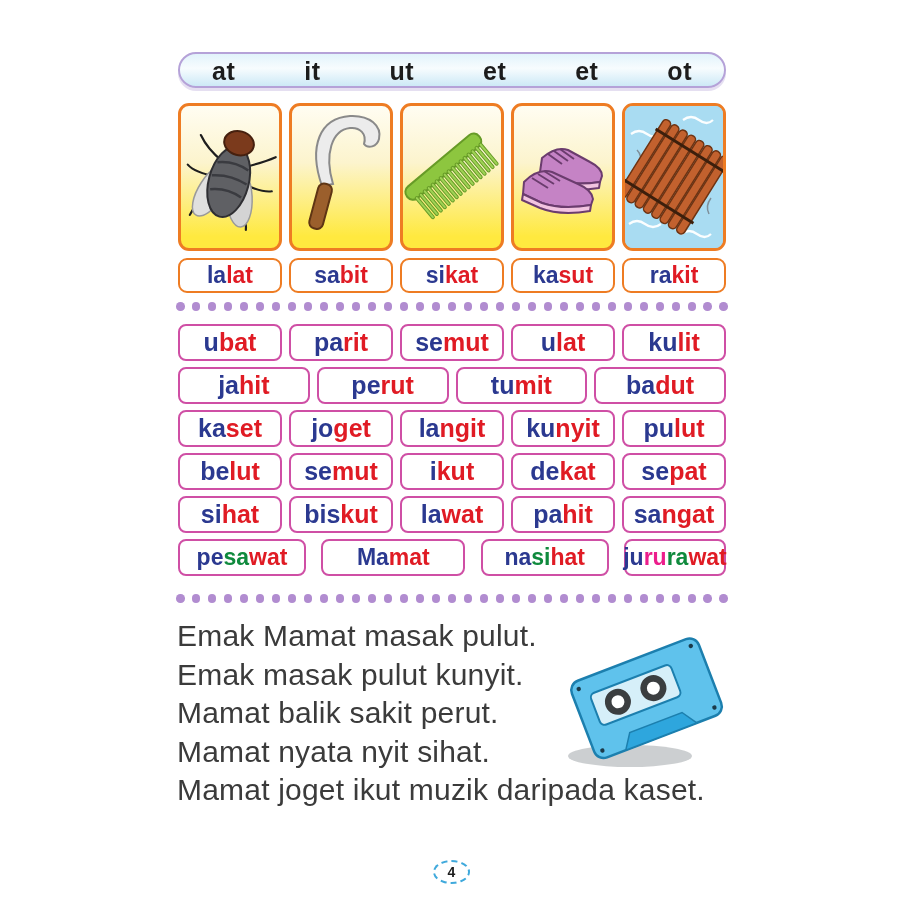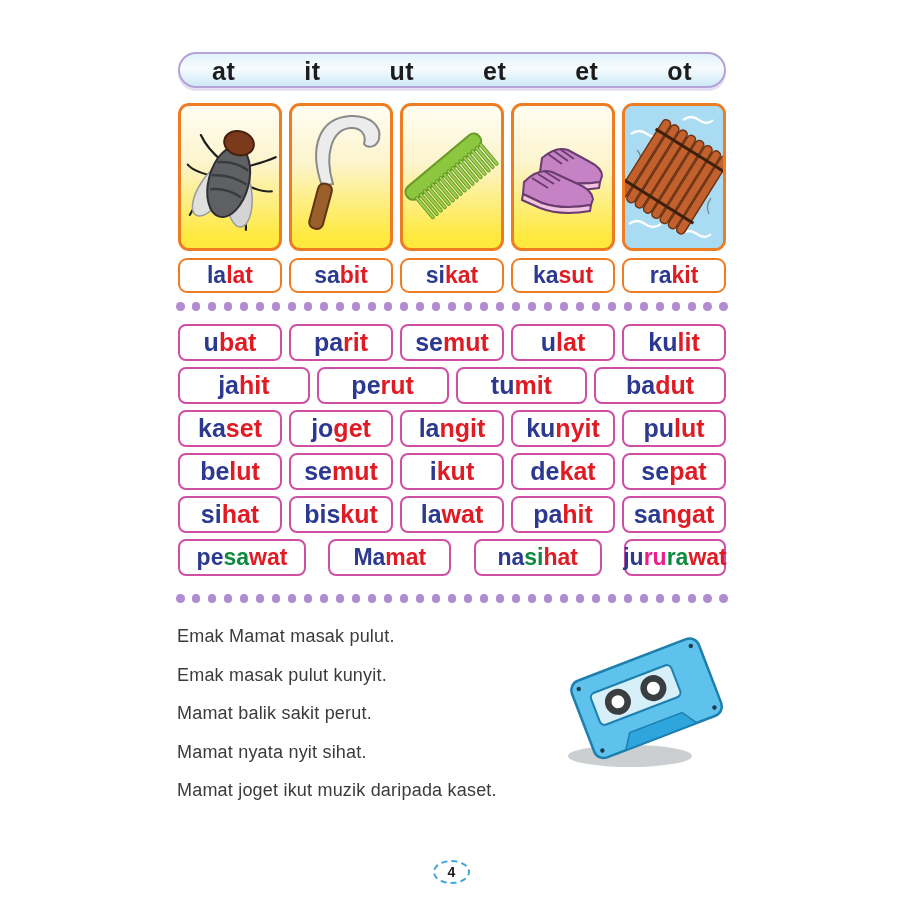--- a/index.html
+++ b/index.html
@@ -31,21 +31,21 @@
   .grid-row{display:flex;gap:7px;margin-bottom:6px;}
   .word-box{flex:1;height:37px;box-sizing:border-box;border:2px solid var(--c-magenta);background:#fff;border-radius:8px;
     display:flex;align-items:center;justify-content:center;font-weight:bold;font-size:25px;white-space:nowrap;}
   .grid-row.wide{justify-content:space-between;gap:12px;}
   .grid-row.wide .word-box{flex:0 0 auto;font-size:23px;}
 
   .seg-blue{color:var(--c-blue);} .seg-red{color:var(--c-red);}
   .seg-green{color:var(--c-green);} .seg-pink{color:var(--c-pink);}
 
   .sentences{position:absolute;left:177px;top:617px;width:565px;
-    font-size:18px;line-height:38.6px;color:#3b3b3b;letter-spacing:.2px;}
+    font-size:30px;line-height:38.6px;color:#3b3b3b;letter-spacing:.2px;}
 
   .cassette{position:absolute;left:558px;top:632px;width:185px;height:148px;}
   .cassette svg{width:100%;height:100%;display:block;}
 
   .page-num{position:absolute;left:433px;top:860px;width:37px;height:24px;box-sizing:border-box;
     border:2px dashed var(--c-oval);border-radius:50%;display:flex;align-items:center;justify-content:center;
     font-weight:bold;font-size:14px;color:#1d1d1d;}
 </style>
 </head>
 <body>
@@ -293,21 +293,21 @@
           <span><span class="seg-blue">pa</span><span class="seg-red">hit</span></span>
         </div>
         <div class="word-box">
           <span><span class="seg-blue">sa</span><span class="seg-red">ngat</span></span>
         </div>
       </div>
       <div class="grid-row wide">
         <div class="word-box" style="width: 128px;">
           <span><span class="seg-blue">pe</span><span class="seg-green">sa</span><span class="seg-red">wat</span></span>
         </div>
-        <div class="word-box" style="width: 123px;">
+        <div class="word-box" style="width: 144px;">
           <span><span class="seg-blue">Ma</span><span class="seg-red">mat</span></span>
         </div>
         <div class="word-box" style="width: 128px;">
           <span><span class="seg-blue">na</span><span class="seg-green">si</span><span class="seg-red">hat</span></span>
         </div>
         <div class="word-box" style="width: 102px;">
           <span><span class="seg-blue">ju</span><span class="seg-pink">ru</span><span class="seg-green">ra</span><span class="seg-red">wat</span></span>
         </div>
       </div>
     </div>

